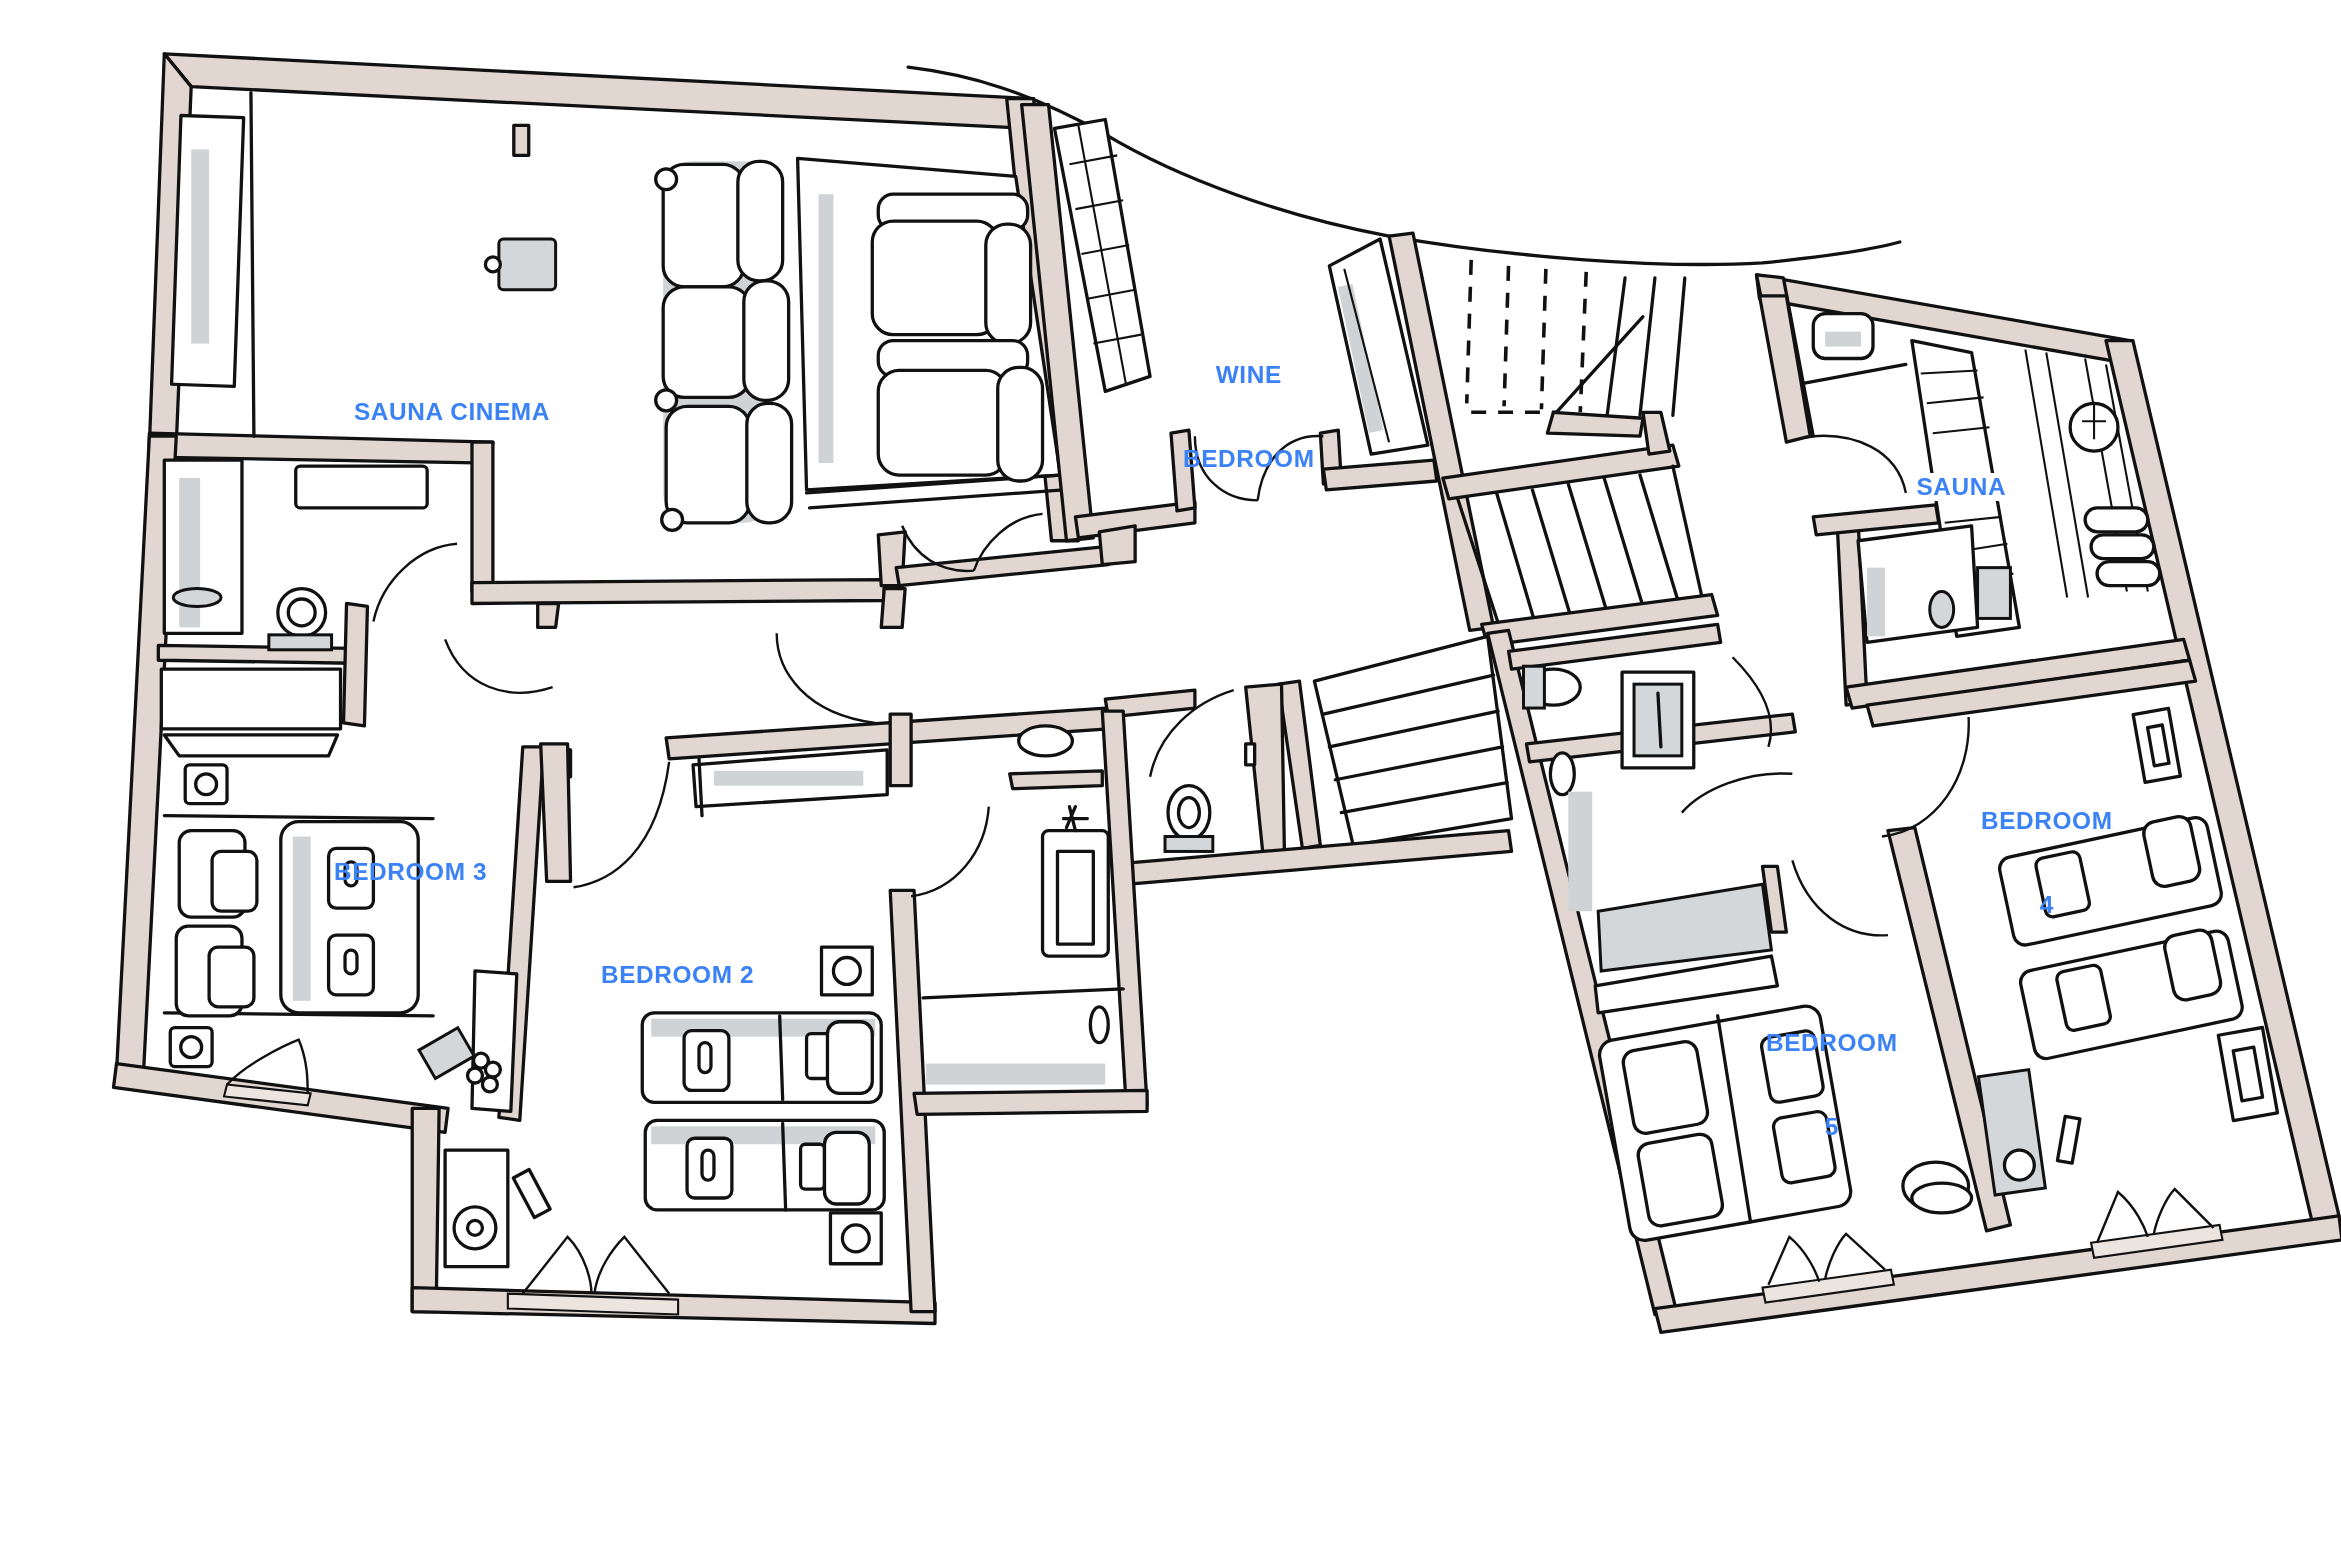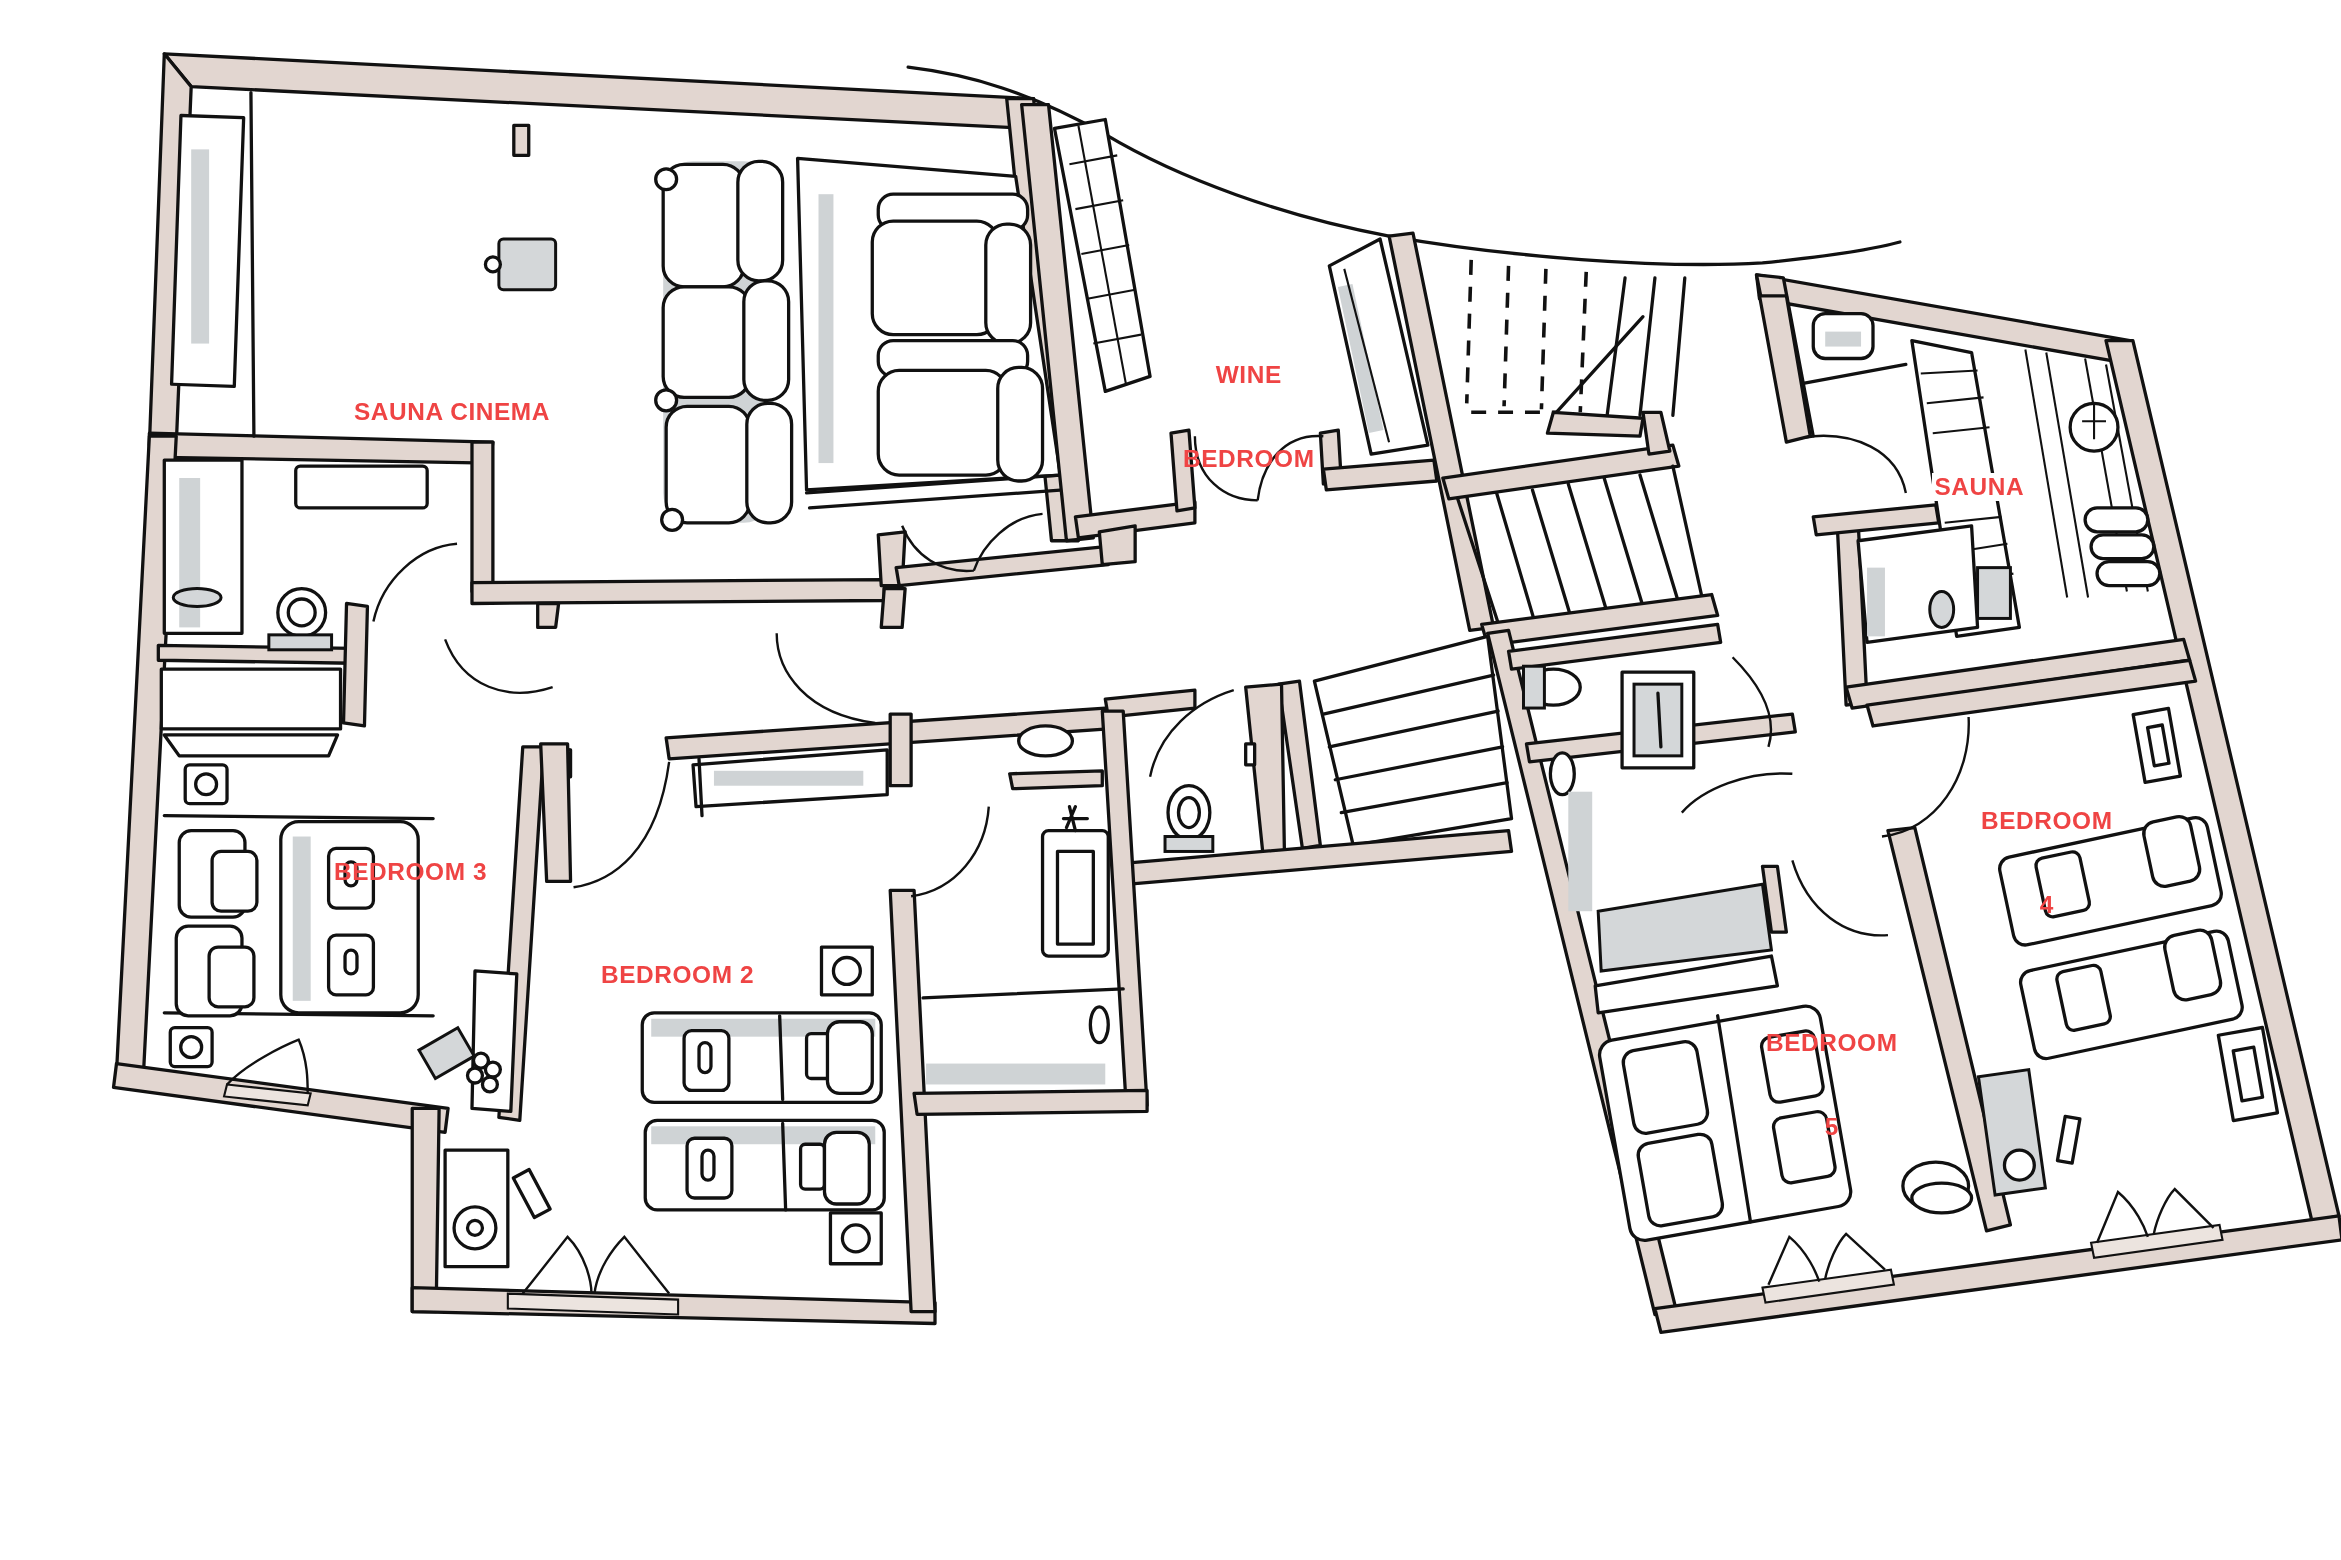--- a/index.html
+++ b/index.html
@@ -7,21 +7,21 @@
   #plan { position: absolute; left: 0; top: 0; width: 2342px; height: 1561px; }
   .wall { fill: #e2d6d0; stroke: #111; stroke-width: 2.2; stroke-linejoin: round; }
   .line { fill: none; stroke: #111; stroke-width: 2.2; stroke-linecap: round; stroke-linejoin: round; }
   .thin { fill: none; stroke: #111; stroke-width: 1.4; }
   .furn { fill: #ffffff; stroke: #111; stroke-width: 2.2; stroke-linejoin: round; }
   .shade { fill: #cfd3d5; stroke: none; }
   .gray { fill: #d4d7d9; stroke: #111; stroke-width: 2; }
   .dash { fill: none; stroke: #111; stroke-width: 2.4; stroke-dasharray: 10 8; }
   .door { fill: none; stroke: #111; stroke-width: 1.6; }
   .glass { fill: #ece4df; stroke: #111; stroke-width: 1.4; }
-  .label { position: absolute; color: #ef4444; font-weight: bold; font-size: 24.4px; letter-spacing: 0.6px; text-align: center; line-height: 28px; white-space: pre; }
+  .label { position: absolute; color: #3b82f6; font-weight: bold; font-size: 24.4px; letter-spacing: 0.6px; text-align: center; line-height: 28px; white-space: pre; }
   .label span { display: block; }
   .sauna-tag { background: #fff; padding: 0 2.4px; }
 </style>
 </head>
 <body>
 
 <svg id="plan" viewBox="0 0 1568 1045" preserveAspectRatio="none" xmlns="http://www.w3.org/2000/svg">
 
   <path class="line" d="M608,45 C650,50 690,62 740,90 C790,120 860,145 930,158 C1010,172 1110,180 1180,176 C1220,172 1250,168 1272,162"></path>
 
@@ -359,21 +359,21 @@
 
 <div class="label" style="left:354px; top:342px;">
   <span>SAUNA CINEMA</span>
 </div>
 
 <div class="label" style="left:1183px; top:305px;">
   <span>WINE</span>
   <span>BEDROOM</span>
 </div>
 
-<div class="label" style="left:1914px; top:417px;margin-left:18px;">
+<div class="label" style="left:1914px; top:417px;">
   <span class="sauna-tag">SAUNA</span>
 </div>
 
 <div class="label" style="left:334px; top:802px;">
   <span>BEDROOM 3</span>
 </div>
 
 <div class="label" style="left:601px; top:905px;">
   <span>BEDROOM 2</span>
 </div>

